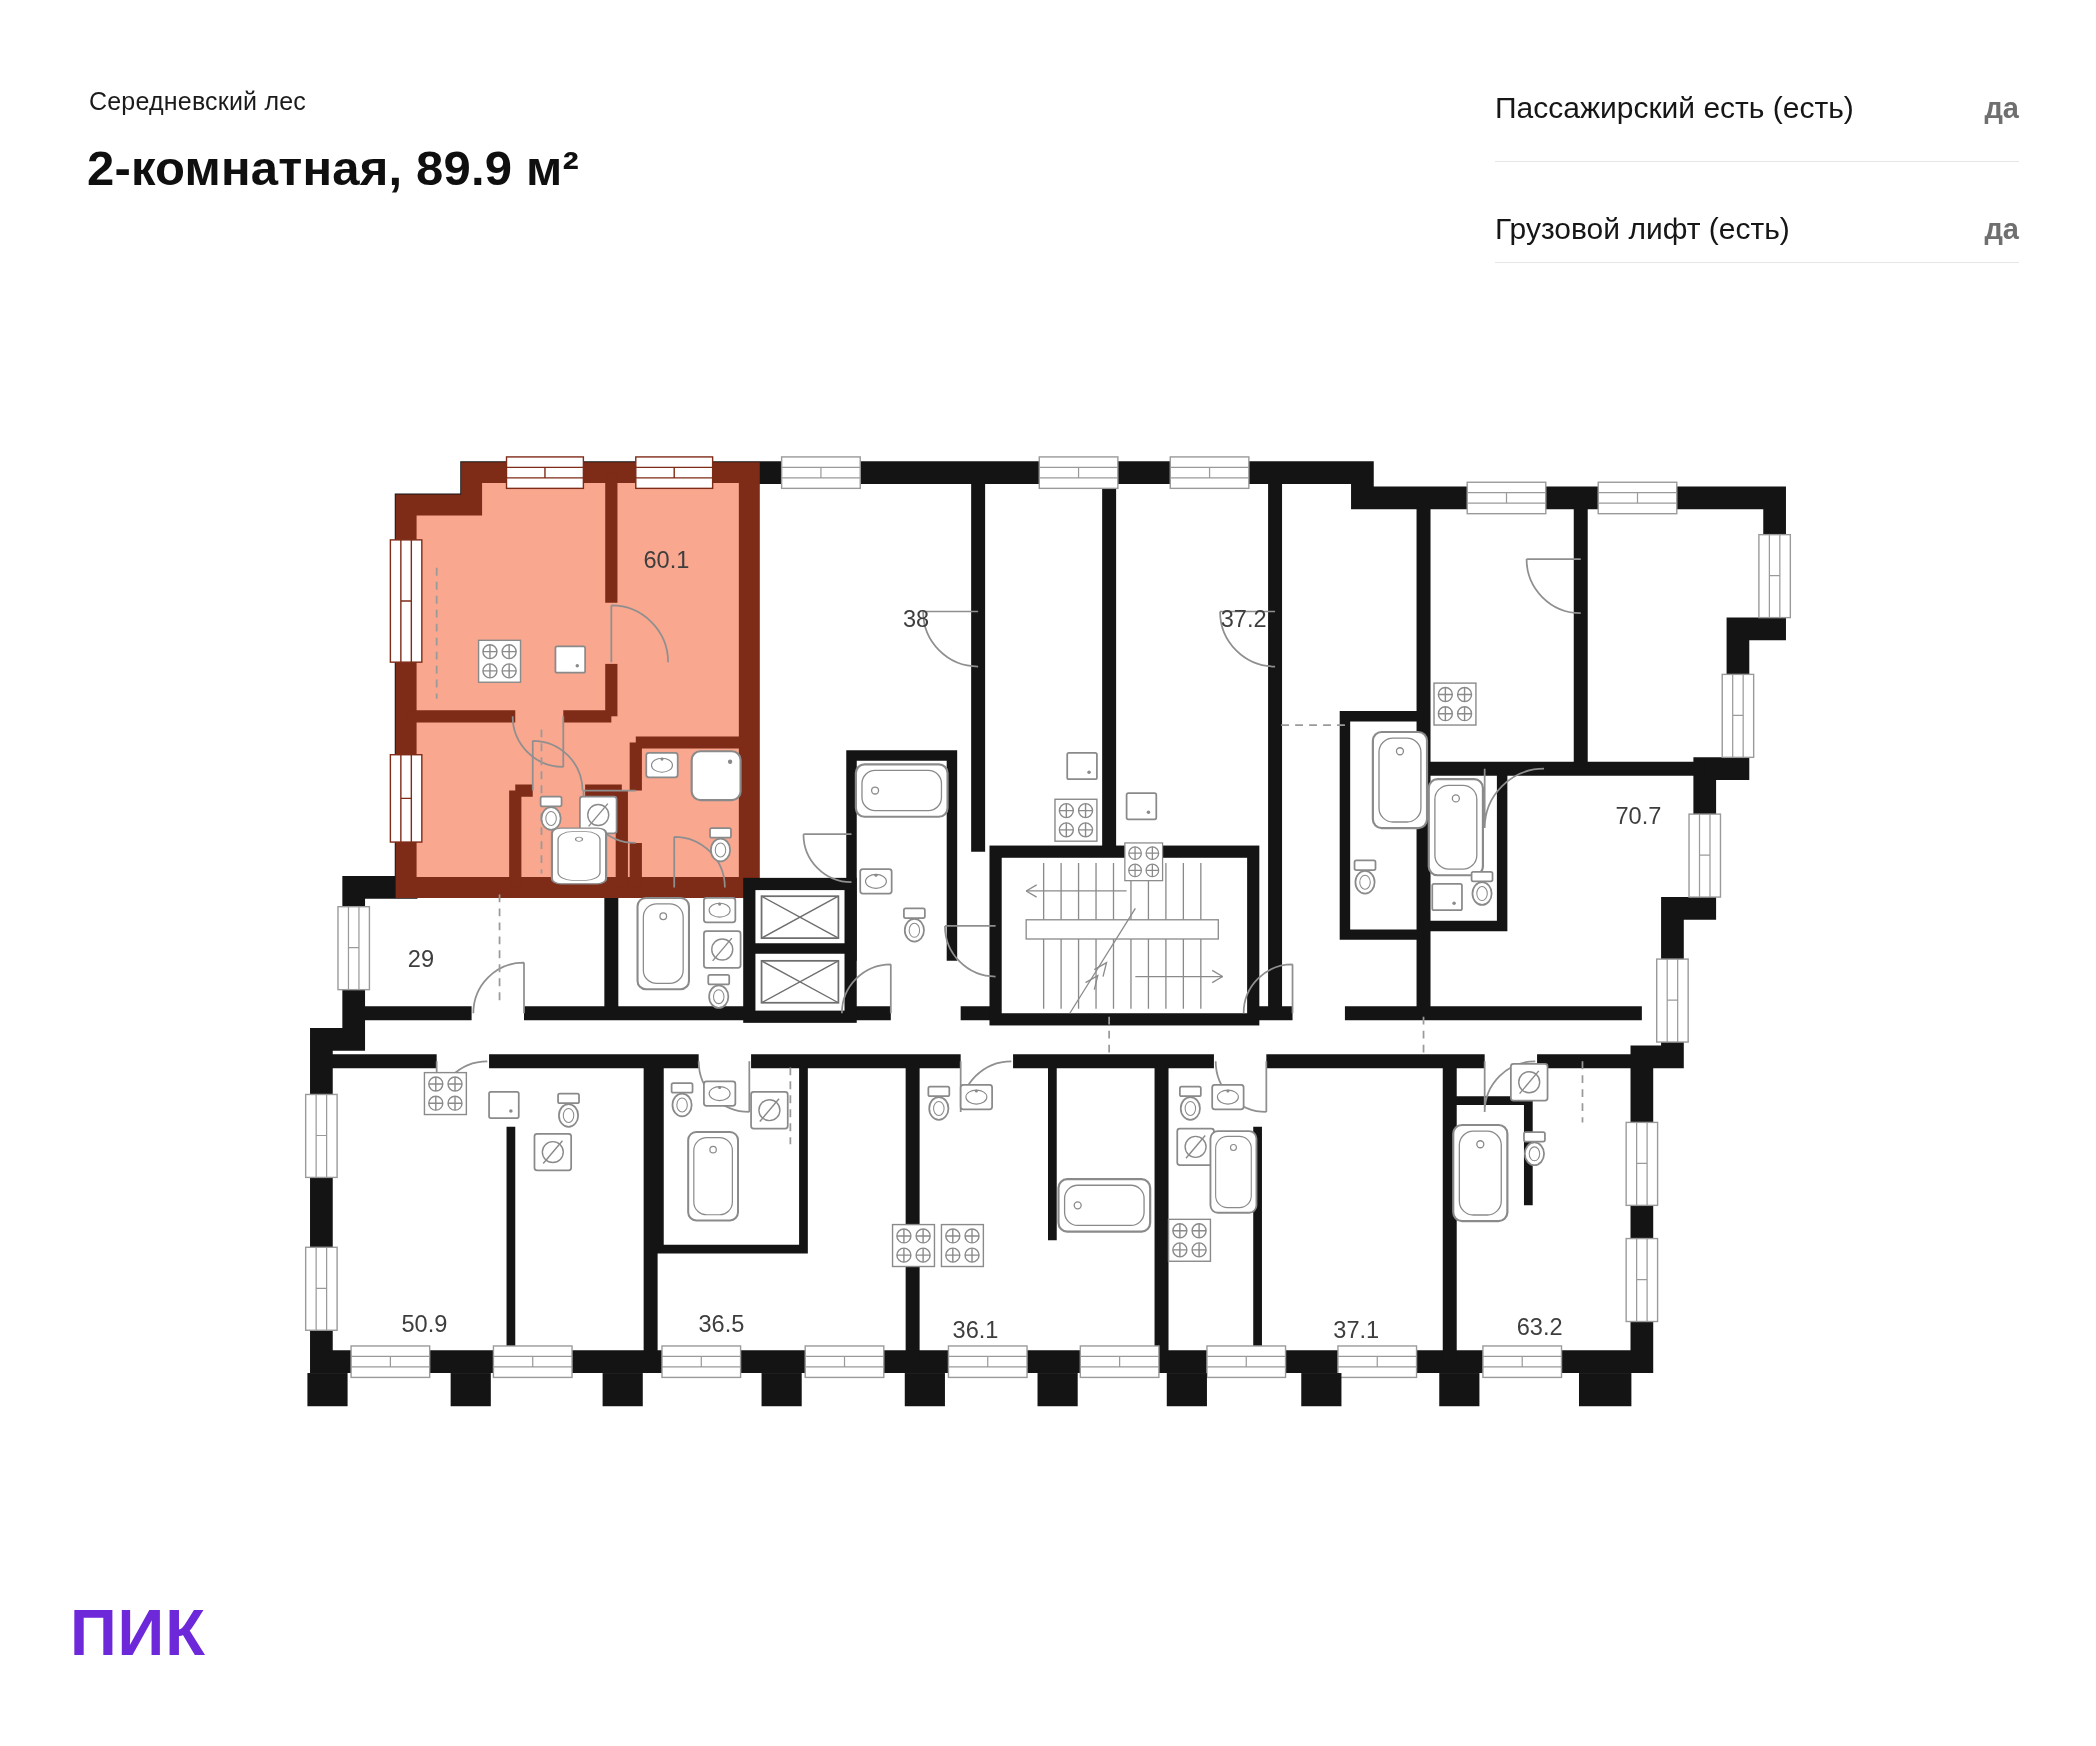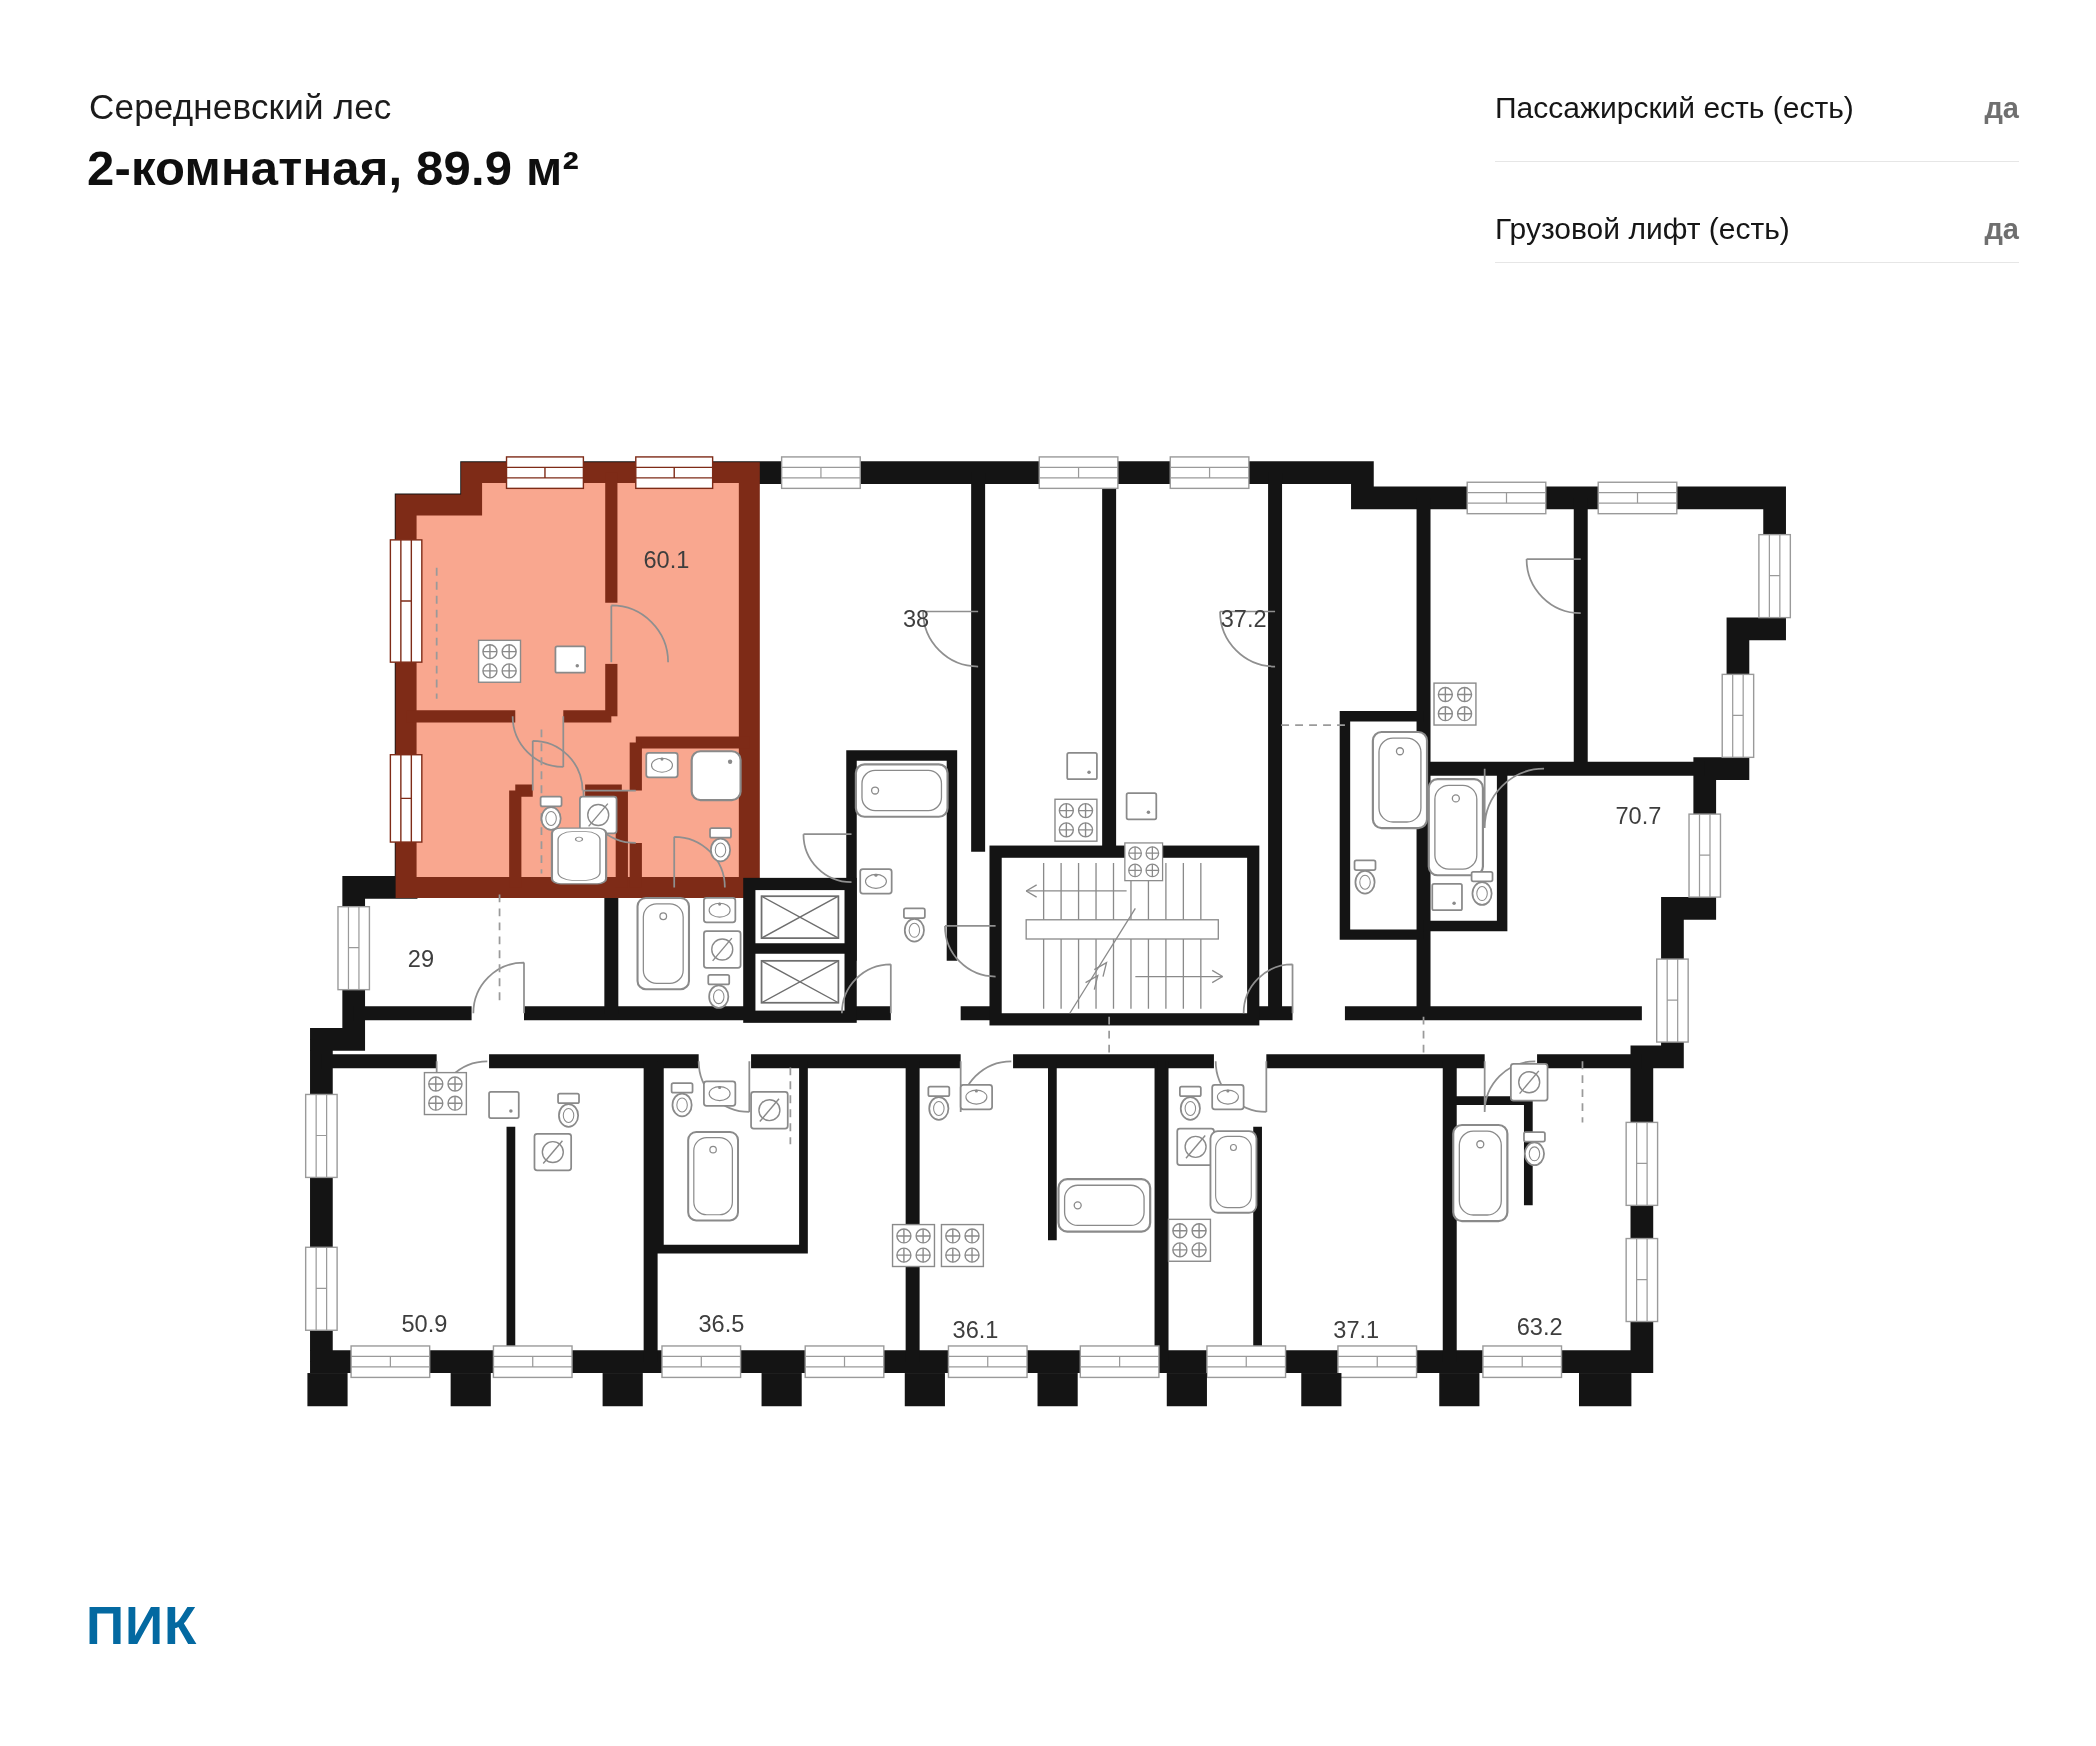--- a/index.html
+++ b/index.html
@@ -1,31 +1,31 @@
 <!DOCTYPE html>
 <html style="font-size:14px"><head>
 <meta charset="utf-8">
 <style>
   html,body{margin:0;padding:0;background:#ffffff;}
   #screen{position:relative;width:2096px;height:1747px;background:#ffffff;overflow:hidden;
           font-family:"Liberation Sans", sans-serif;}
   
-  .project{position:absolute;left:89px;top:87px;font-size:35px;font-weight:500;color:#1b1b1b;letter-spacing:0.2px;}
+  .project{position:absolute;left:89px;top:87px;font-size:25px;font-weight:500;color:#1b1b1b;letter-spacing:0.2px;}
   .title{position:absolute;left:87px;top:140px;font-size:49px;font-weight:700;color:#0f0f0f;letter-spacing:0.2px;}
   .subtitle{position:absolute;left:87px;top:213px;font-size:38px;font-weight:400;color:#a7a7a7;}
   
   .info{position:absolute;left:1495px;top:0;width:524px;}
   .info-row{position:absolute;left:0;width:524px;display:flex;justify-content:space-between;align-items:baseline;}
   .info-row .lbl{font-size:30px;font-weight:500;color:#161616;}
   .info-row .val{font-size:29px;font-weight:700;color:#6f6f6f;}
   .r1{top:91px;} .r2{top:192px;margin-top:20px;}
   .divider{position:absolute;left:0;width:524px;height:0;border-top:1.7px solid #e6e6e6;}
   .d1{top:161px;} .d2{top:262px;}
   
-  .logo{position:absolute;left:86px;top:1595px;font-size:53px;font-weight:800;color:#0369a1;letter-spacing:0.9px;}
+  .logo{position:absolute;left:70px;top:1595px;font-size:65px;font-weight:800;color:#6d28d9;letter-spacing:0.9px;}
   
   #plan{position:absolute;left:0;top:0;}
   text.area{font-family:"Liberation Sans",sans-serif;font-size:27px;fill:#3e3e3e;text-anchor:middle;}
 </style>
 </head>
 <body>
 
 <div id="screen">
 
   <div class="project">Середневский лес</div>

